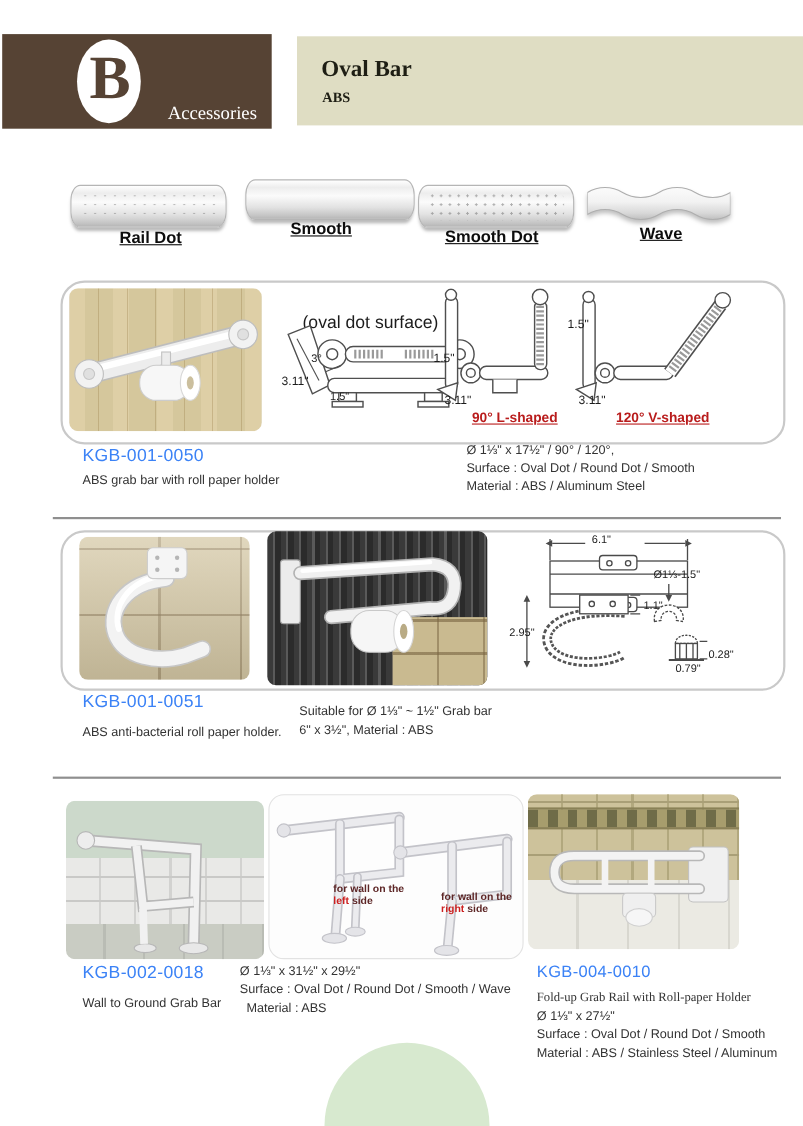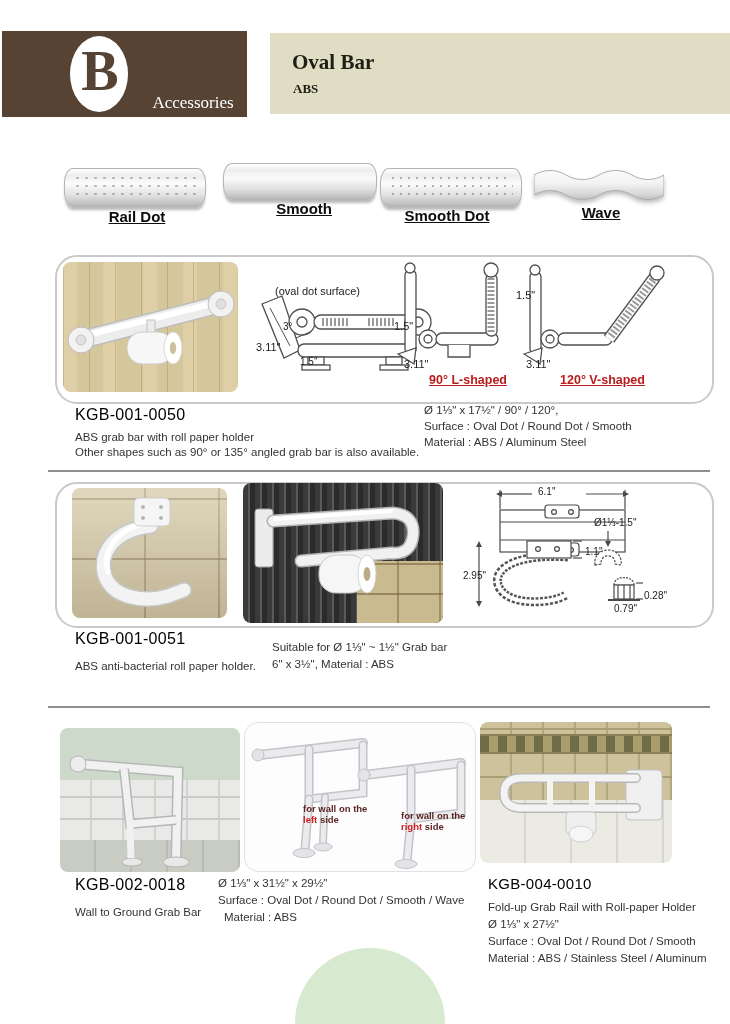--- a/index.html
+++ b/index.html
@@ -21,24 +21,24 @@
     background:linear-gradient(180deg,#ffffff 0%,#ededed 18%,#fbfbfb 40%,#e2e2e2 70%,#c4c4c4 92%,#b5b5b5 100%);
     box-shadow:0 4px 3px -1px rgba(0,0,0,.28);}
   .dots{position:absolute;inset:5px 8px;border-radius:8px;}
   .dots.oval{background-image:radial-gradient(ellipse 2.2px 1.5px,rgba(105,105,105,.45) 55%,transparent 62%);background-size:9px 8px;}
   .dots.round{background-image:radial-gradient(circle 1.7px,rgba(105,105,105,.5) 58%,transparent 66%);background-size:8px 8px;}
   .tex-label{position:absolute;font-size:15px;font-weight:bold;color:#0d0d0d;text-decoration:underline;text-align:center;}
   
   .panel{position:absolute;left:55px;width:655px;border:2px solid #c9c9c9;border-radius:22px;background:#fff;}
   .photo{position:absolute;border-radius:8px;overflow:hidden;}
   .divider{position:absolute;left:48px;width:662px;height:2px;background:#8f8f8f;}
-  .code{position:absolute;font-size:16px;color:#000000;letter-spacing:.3px;}
+  .code{position:absolute;font-size:16px;color:#3b82f6;letter-spacing:.3px;}
   .body-text{position:absolute;font-size:11.5px;color:#333;}
   .dim{position:absolute;font-size:10px;color:#1c1c1c;white-space:nowrap;}
-  .note{position:absolute;font-size:11px;color:#1c1c1c;}
+  .note{position:absolute;font-size:16px;color:#1c1c1c;}
   .caption{position:absolute;font-size:12.5px;font-weight:bold;color:#b91c1c;text-decoration:underline;text-align:center;white-space:nowrap;}
   .wall-label{position:absolute;font-size:9.5px;font-weight:bold;color:#5d2626;line-height:11px;white-space:nowrap;}
   .wall-label .hl{color:#cc2020;}
   
   .wood{background:
     repeating-linear-gradient(90deg,rgba(140,110,55,.28) 0 1px,transparent 1px 26px),
     repeating-linear-gradient(90deg,#decfa6 0 14px,#d5c79c 14px 40px);}
   .tiles-tan{background:
     linear-gradient(rgba(255,255,255,.28),rgba(0,0,0,.10)),
     repeating-linear-gradient(0deg,transparent 0 58px,rgba(135,115,80,.55) 58px 60px),
@@ -77,21 +77,21 @@
   <div class="title-box"></div>
   <div class="page-title">Oval Bar</div>
   <div class="page-subtitle">ABS</div>
 
   <div class="tex-bar" style="left:64px;top:168px;width:140px;height:37px;">
     <div class="dots oval"></div>
   </div>
   <div class="tex-label" style="left:97px;top:208px;width:80px;">Rail Dot</div>
 
   <div class="tex-bar" style="left:223px;top:163px;width:152px;height:35px;"></div>
-  <div class="tex-label" style="left:252px;top:200px;width:80px;text-align:right;">Smooth</div>
+  <div class="tex-label" style="left:252px;top:200px;width:80px;">Smooth</div>
 
   <div class="tex-bar" style="left:380px;top:168px;width:140px;height:37px;">
     <div class="dots round"></div>
   </div>
   <div class="tex-label" style="left:402px;top:207px;width:90px;">Smooth Dot</div>
 
   <div class="abs" style="left:534px;top:165px;width:130px;height:40px;filter:drop-shadow(0 3px 2px rgba(0,0,0,.25));">
     <svg width="130" height="40" viewBox="0 0 130 40">
       <defs>
           <linearGradient id="wg" x1="0" y1="0" x2="0" y2="1">
@@ -175,21 +175,20 @@
   <span class="dim" style="left:300px;top:356px;">1.5"</span>
   <span class="dim" style="left:394px;top:320px;font-size:11px;">1.5"</span>
   <span class="dim" style="left:404px;top:358px;font-size:11px;">3.11"</span>
   <span class="dim" style="left:516px;top:289px;font-size:11px;">1.5"</span>
   <span class="dim" style="left:526px;top:358px;font-size:11px;">3.11"</span>
   <span class="caption" style="left:428px;top:373px;width:80px;">90° L-shaped</span>
   <span class="caption" style="left:560px;top:373px;width:85px;">120° V-shaped</span>
 
   <div class="code" style="left:75px;top:406px;">KGB-001-0050</div>
   <div class="body-text" style="left:75px;top:431px;">ABS grab bar with roll paper holder</div>
-  <div class="body-text" style="left:75px;top:446px;">Other shapes such as 90° or 135° angled grab bar is also available.</div>
   <div class="body-text" style="left:424px;top:404px;">Ø 1⅓" x 17½" / 90° / 120°,</div>
   <div class="body-text" style="left:424px;top:420px;">Surface : Oval Dot / Round Dot / Smooth</div>
   <div class="body-text" style="left:424px;top:436px;">Material : ABS / Aluminum Steel</div>
 
   <div class="divider" style="top:470px;"></div>
 
   <div class="panel" style="top:482px;height:142px;"></div>
 
   <div class="photo tiles-tan" style="left:72px;top:488px;width:155px;height:130px;">
     <svg width="155" height="130" viewBox="0 0 155 130">
@@ -339,20 +338,20 @@
     </svg>
   </div>
 
   <div class="code" style="left:75px;top:876px;">KGB-002-0018</div>
   <div class="body-text" style="left:75px;top:906px;">Wall to Ground Grab Bar</div>
   <div class="body-text" style="left:218px;top:877px;">Ø 1⅓" x 31½" x 29½"</div>
   <div class="body-text" style="left:218px;top:894px;">Surface : Oval Dot / Round Dot / Smooth / Wave</div>
   <div class="body-text" style="left:224px;top:911px;">Material : ABS</div>
 
   <div class="code" style="left:488px;top:875px;font-size:15px;">KGB-004-0010</div>
-  <div class="body-text" style="left:488px;top:901px;">Fold-up Grab Rail with Roll-paper Holder</div>
+  <div class="body-text" style="left:488px;top:901px;font-family:Liberation Serif, serif;">Fold-up Grab Rail with Roll-paper Holder</div>
   <div class="body-text" style="left:488px;top:918px;">Ø 1⅓" x 27½"</div>
   <div class="body-text" style="left:488px;top:935px;">Surface : Oval Dot / Round Dot / Smooth</div>
   <div class="body-text" style="left:488px;top:952px;">Material : ABS / Stainless Steel / Aluminum</div>
 
   <div class="foot-circle"></div>
 
 </div>
 
 </body></html>

